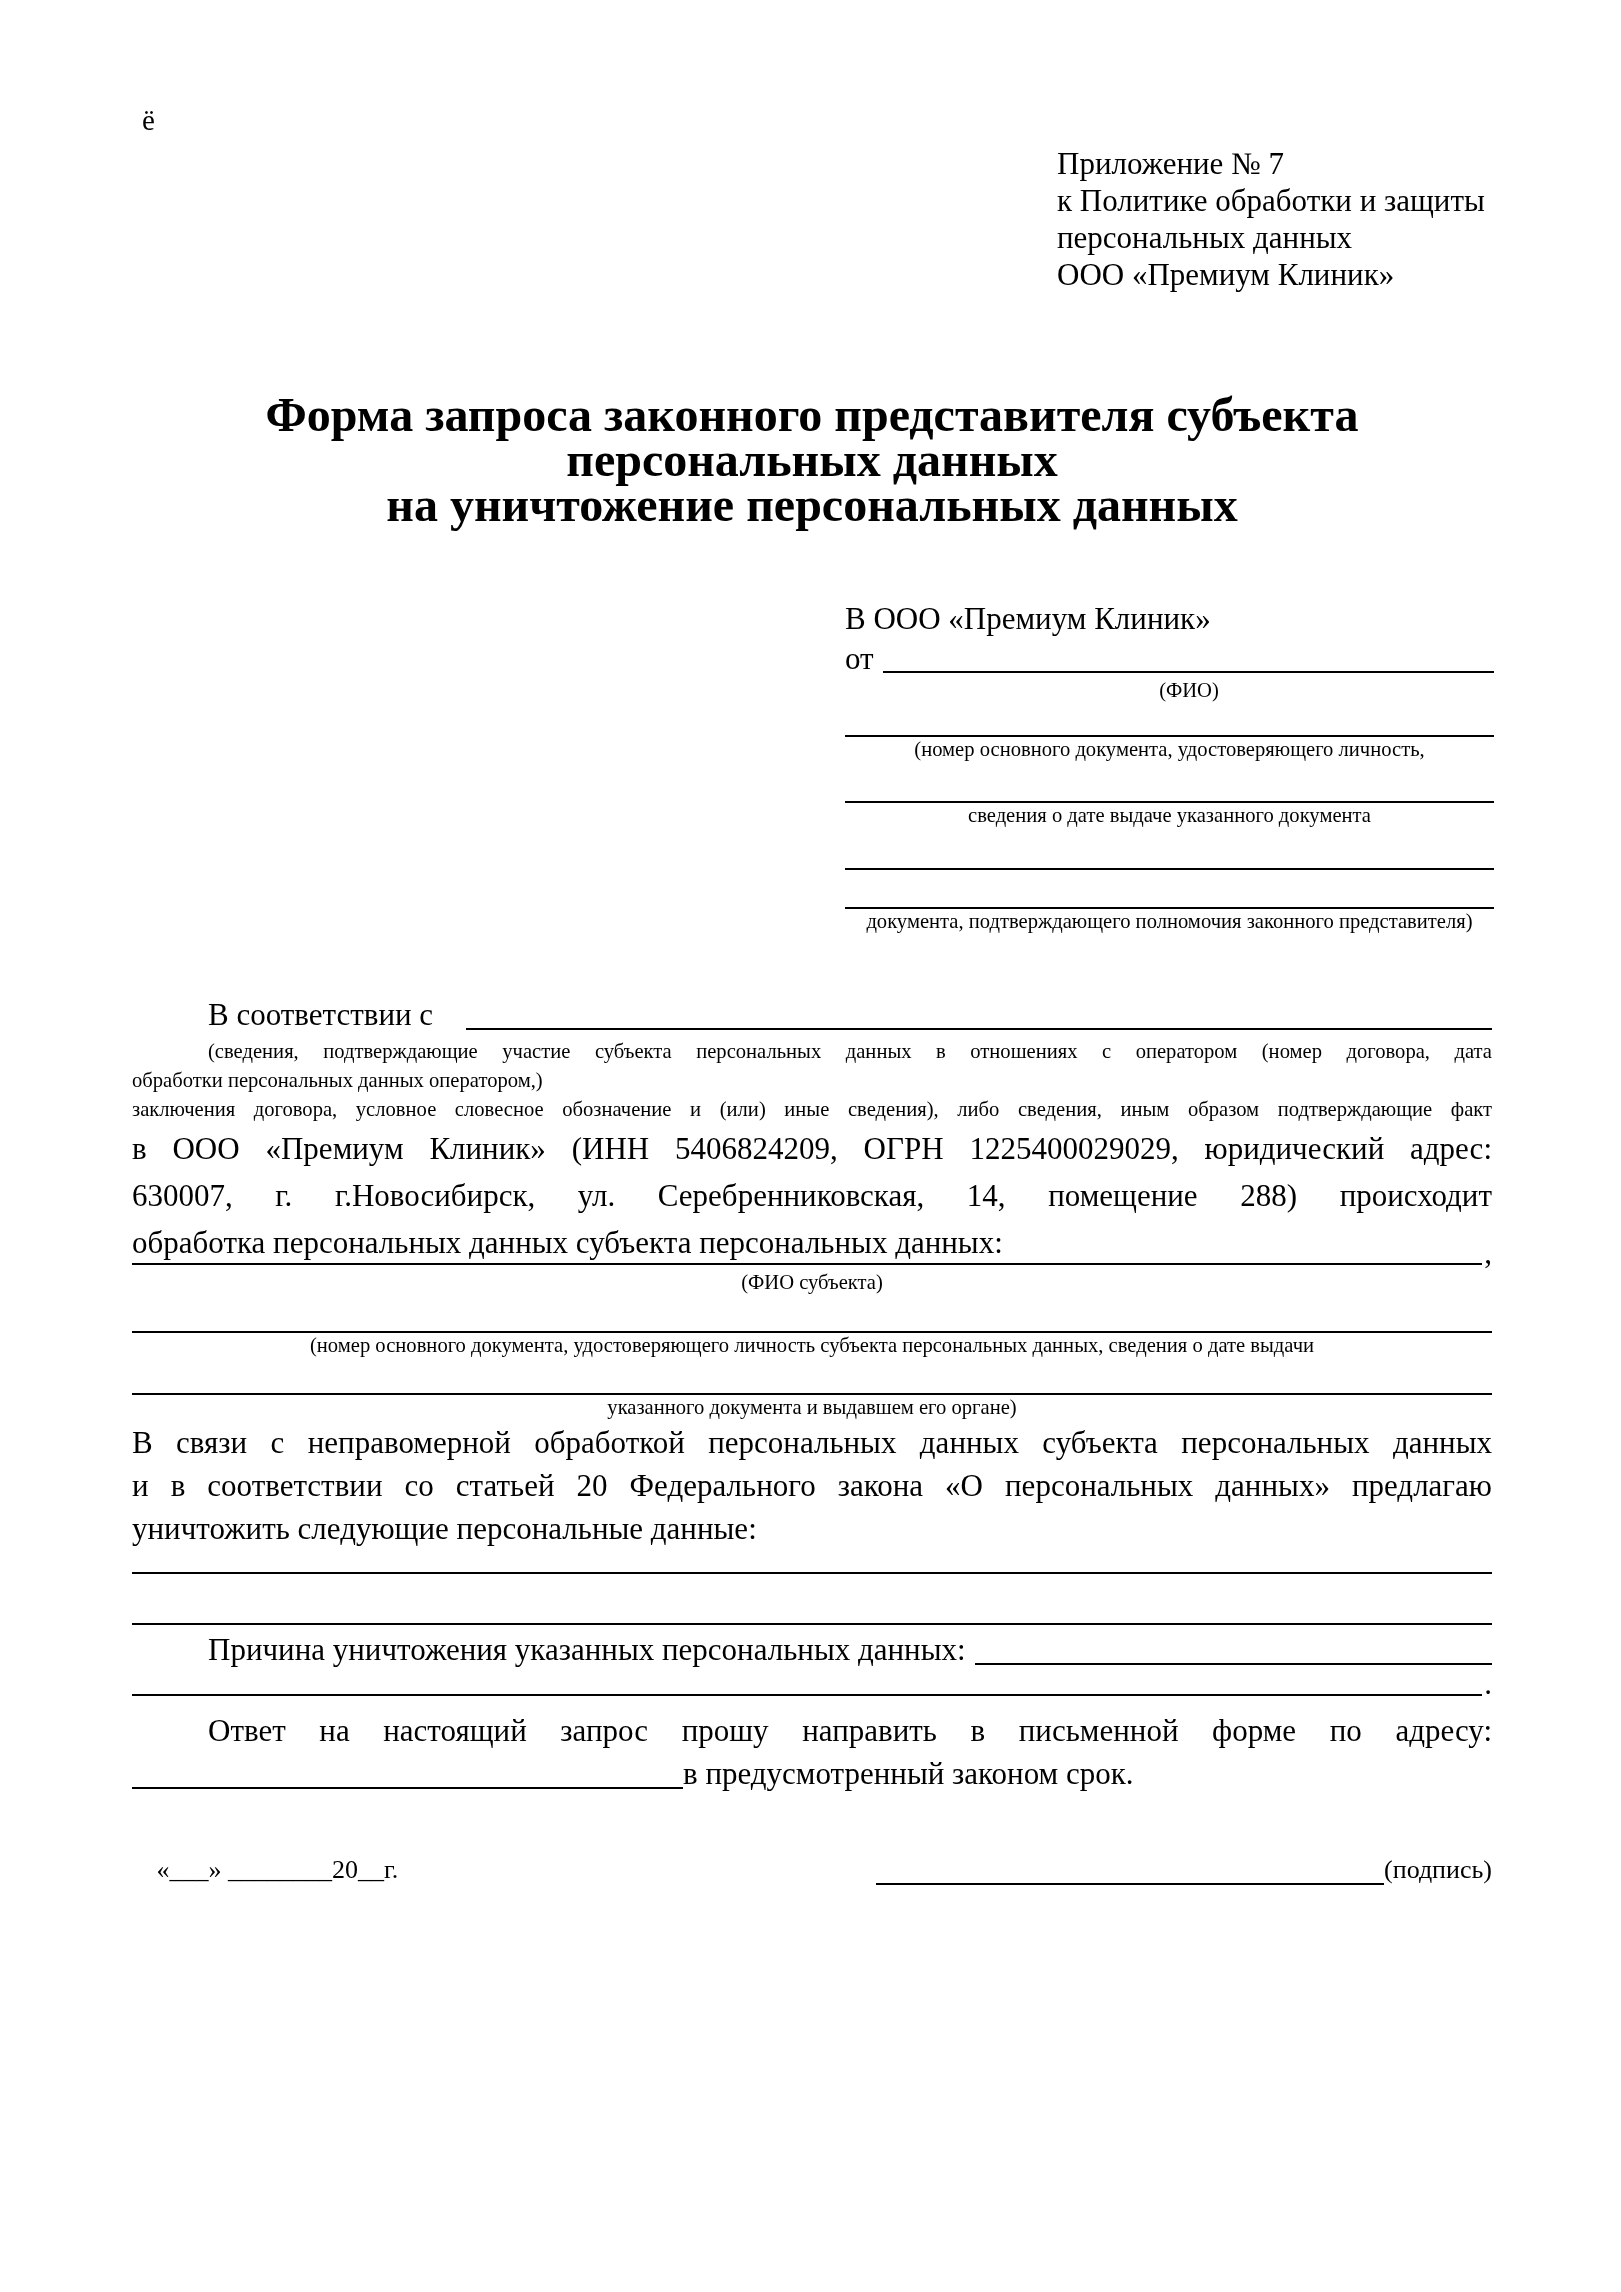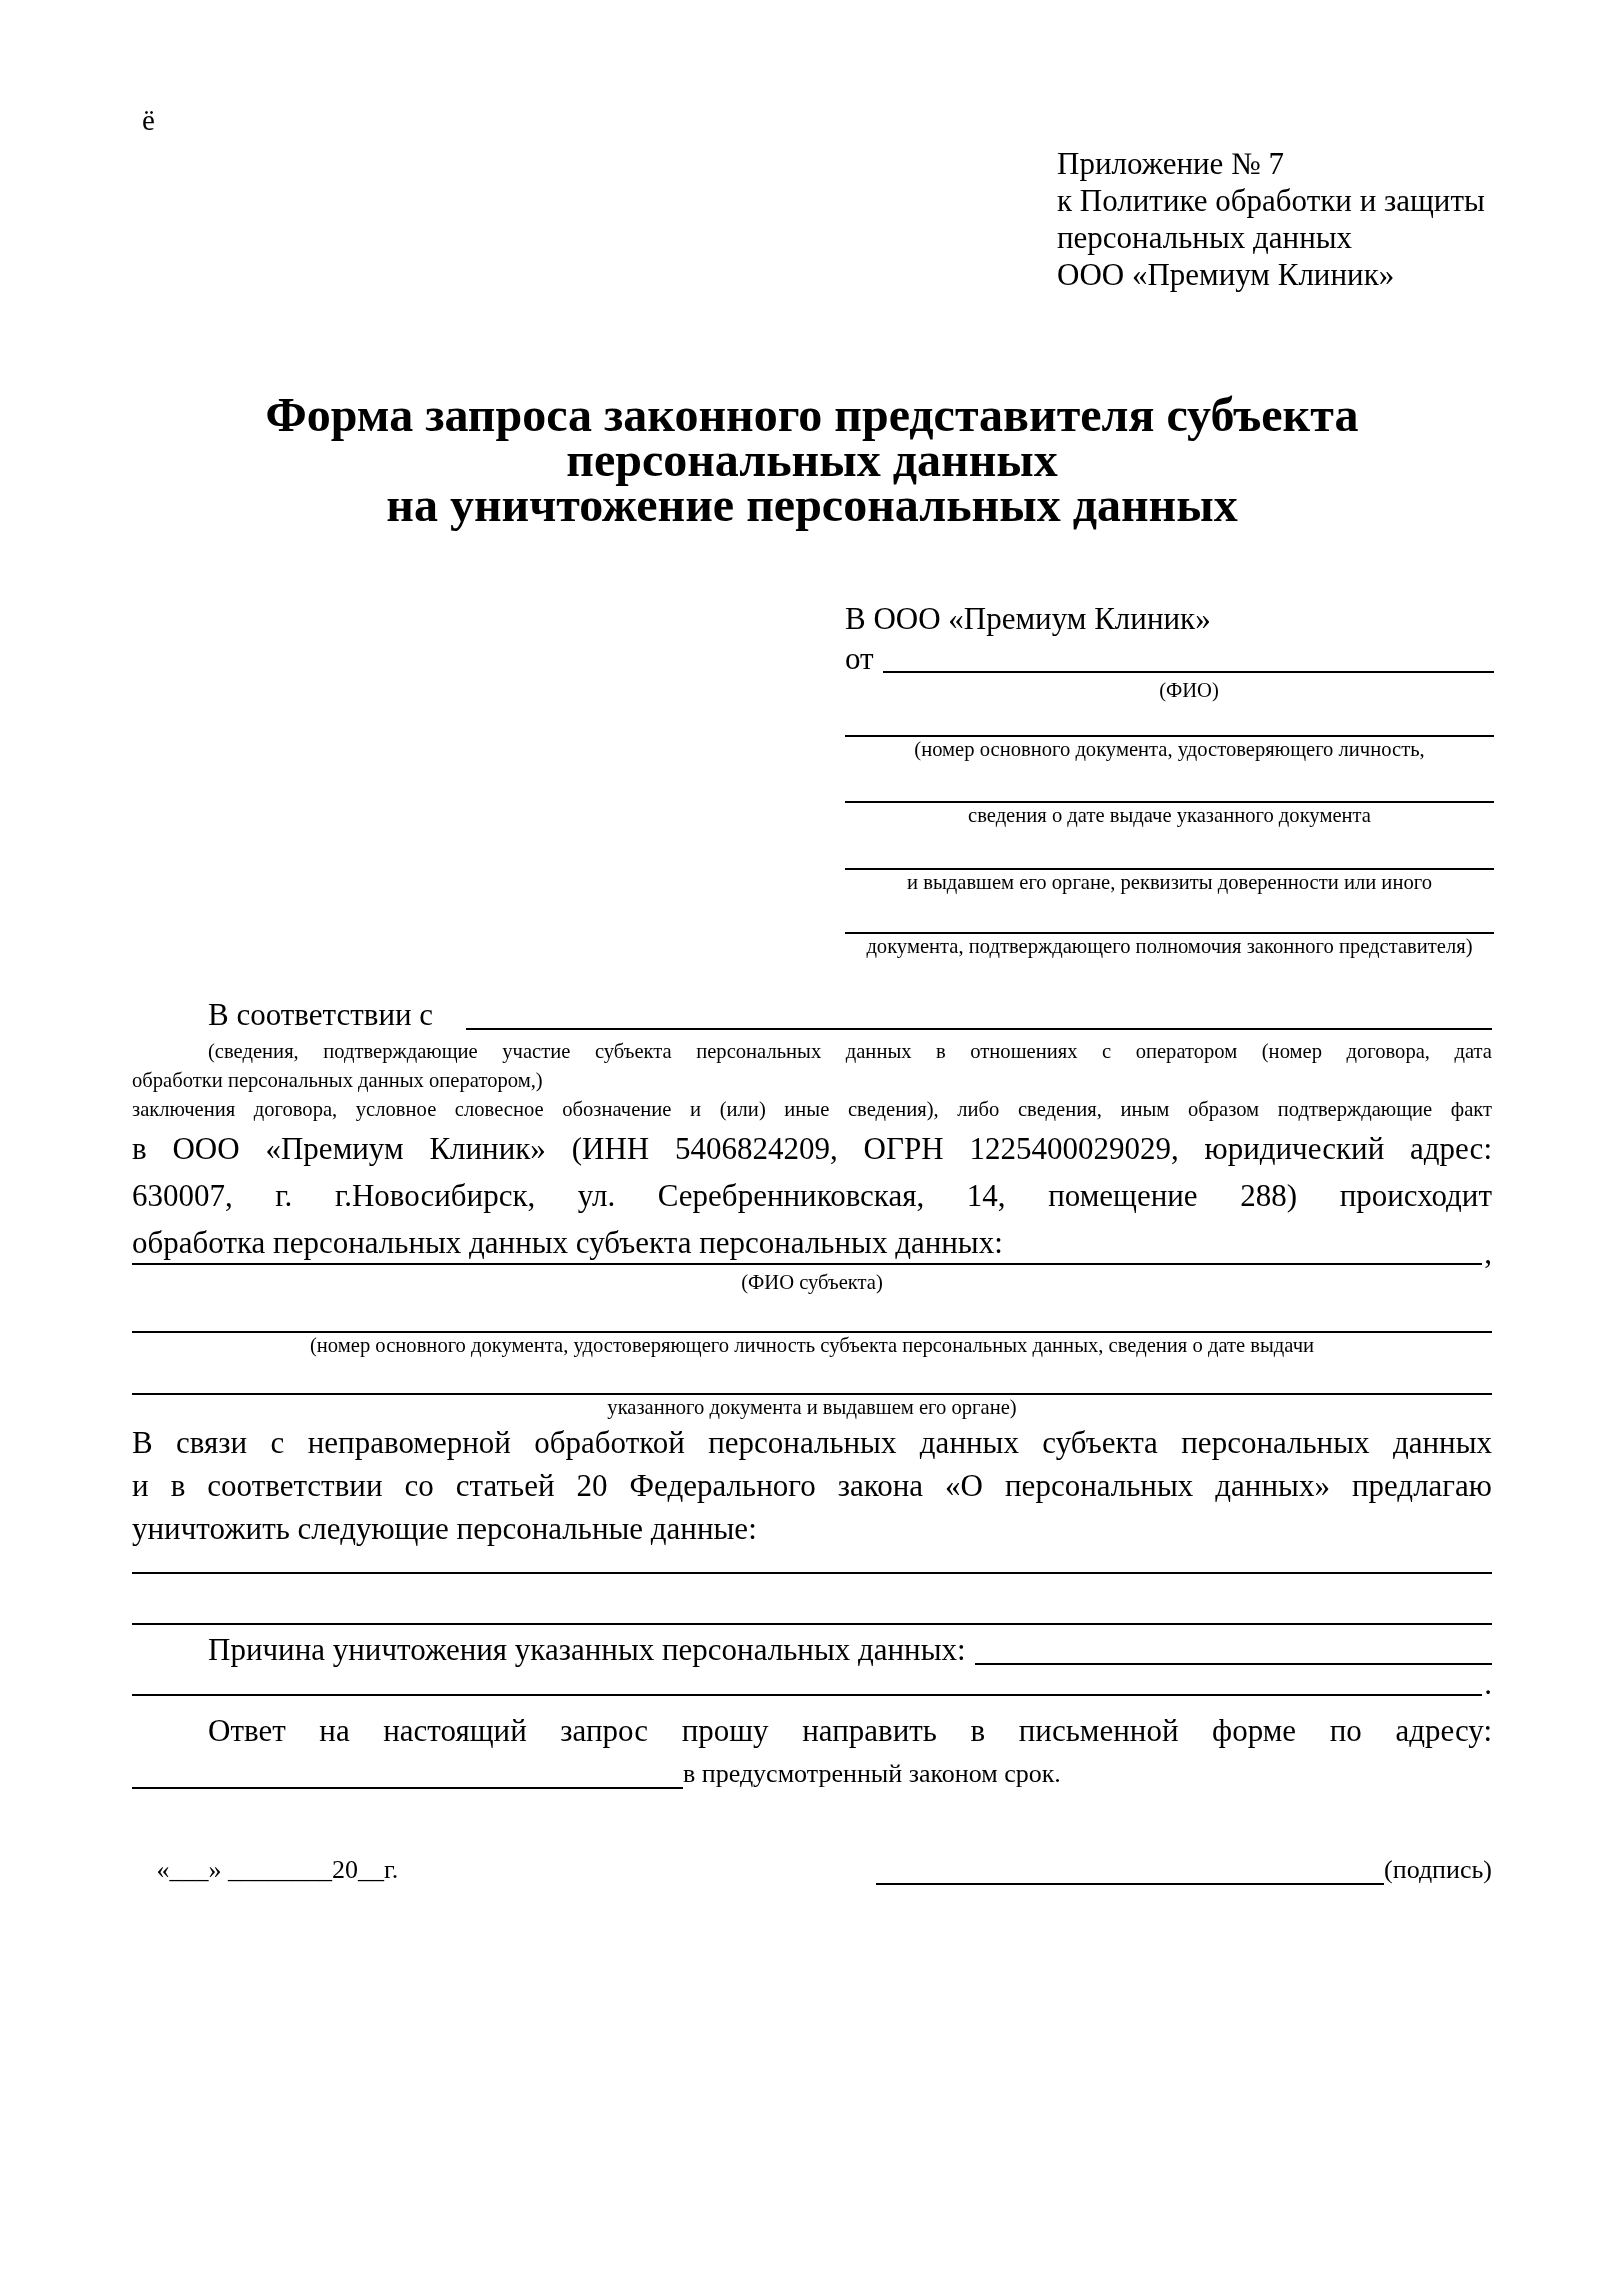--- a/index.html
+++ b/index.html
@@ -63,21 +63,21 @@
   .hr { height:2px; background:#000; width:1360px; }
   #blank1 { left:132px; top:1572px; }
   #blank2 { left:132px; top:1623px; }
 
   #reason { left:132px; top:1629px; width:1360px; display:flex; align-items:flex-end; font-size:31px; line-height:41px; height:41px; }
 
   #dotline { left:132px; top:1666px; width:1360px; display:flex; align-items:flex-end; height:35px; font-size:31px; }
   #dotline .fill { margin-left:0; }
 
   #reply1 { left:132px; top:1709px; width:1360px; font-size:31px; }
-  #reply2 { left:132px; top:1753px; width:1360px; display:flex; font-size:26px; line-height:41px; height:41px; }
+  #reply2 { left:132px; top:1753px; width:1360px; display:flex; font-size:31px; line-height:41px; height:41px; }
   .rfixed { width:551px; border-bottom:2px solid #000; margin-bottom:4.9px; }
 
   #footer { left:132px; top:1849px; width:1360px; display:flex; justify-content:space-between; align-items:flex-end; font-size:26px; line-height:41px; height:41px; }
   #footer .date { padding-left:24.5px; white-space:nowrap; }
   .siggroup { display:flex; align-items:flex-end; width:616px; }
   .siggroup .fill { margin-left:0; }
   .sigcap { white-space:nowrap; }
 </style>
 </head>
 <body>
@@ -106,21 +106,20 @@
     </div>
     <div class="cap capfio">(ФИО)</div>
 
     <div class="ab b1"></div>
     <div class="cap">(номер основного документа, удостоверяющего личность,</div>
 
     <div class="ab b2"></div>
     <div class="cap">сведения о дате выдаче указанного документа</div>
 
     <div class="ab b3"></div>
-    <div class="cap">и выдавшем его органе, реквизиты доверенности или иного</div>
 
     <div class="ab b4"></div>
     <div class="cap">документа, подтверждающего полномочия законного представителя)</div>
   </div>
 
   <div class="abs" id="accordance">
     <span class="lead ind-lead">В соответствии с</span>
     <span class="fill"></span>
   </div>
 

